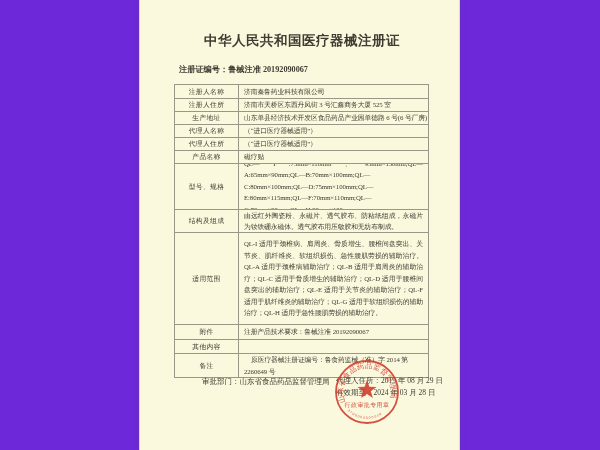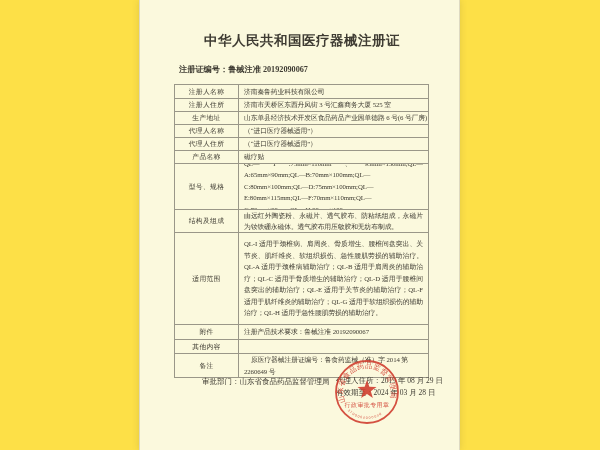--- a/index.html
+++ b/index.html
@@ -1,17 +1,17 @@
 <!DOCTYPE html>
 <html><head>
 <meta charset="utf-8">
 <style>
   html,body{margin:0;padding:0;}
   body{font-family:"Liberation Serif","DejaVu Serif",serif;}
-  .stage{position:relative;width:600px;height:450px;background:#fde047;overflow:hidden;}
+  .stage{position:relative;width:600px;height:450px;background:#6d28d9;overflow:hidden;}
   .paper{position:absolute;left:139px;top:0;width:319px;height:450px;
          background:#fbf9dd;border-left:1px solid #ddd9c2;border-right:1px solid #ddd9c2;
          box-shadow:0 0 7px rgba(90,85,60,.18);color:#3f3c33;}
   .title{position:absolute;top:32px;left:0;width:100%;text-align:center;text-indent:5px;
          font-size:13.5px;font-weight:700;letter-spacing:.5px;white-space:nowrap;}
   .regno{position:absolute;top:64px;left:39px;font-size:8.2px;font-weight:700;white-space:nowrap;}
   .cert-table{position:absolute;left:34px;top:84px;width:255px;border:1px solid #9a9788;box-sizing:border-box;}
   .trow{display:flex;box-sizing:border-box;border-top:1px solid #9a9788;}
   .trow:first-child{border-top:none;}
   .tlabel{flex:0 0 64px;display:flex;align-items:center;justify-content:center;

